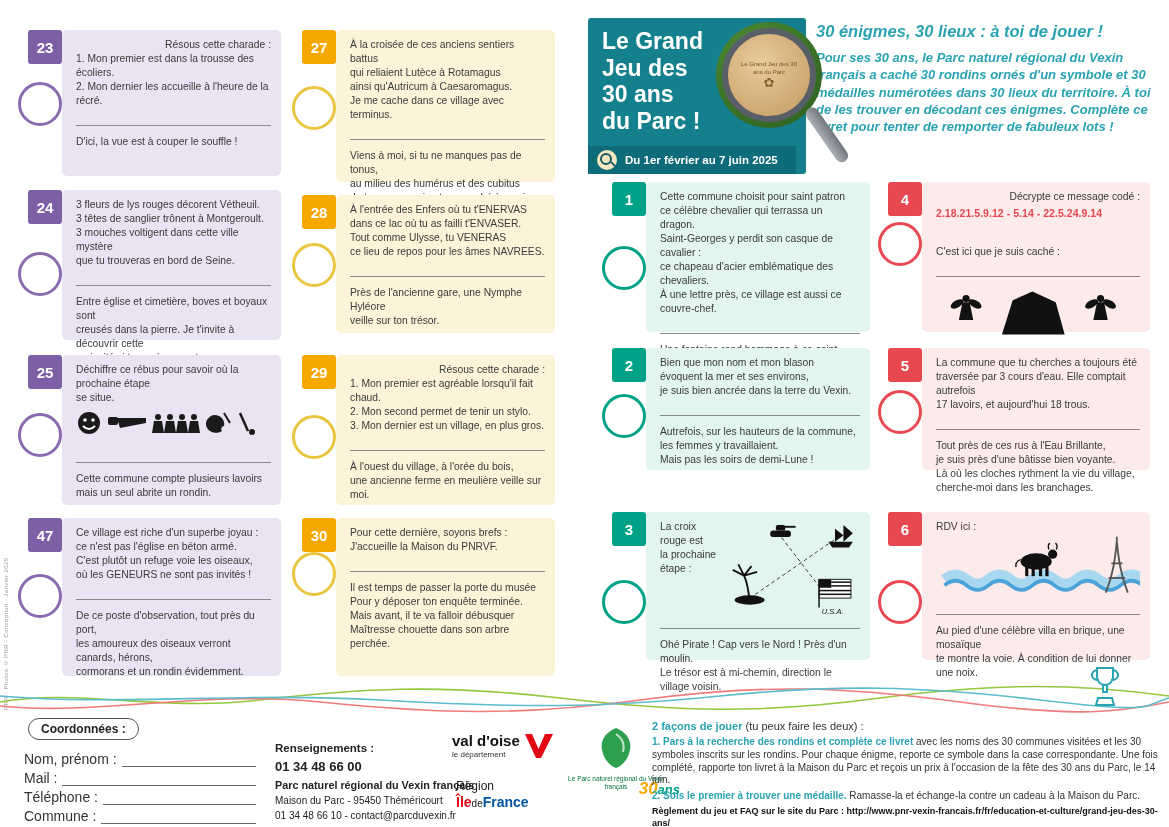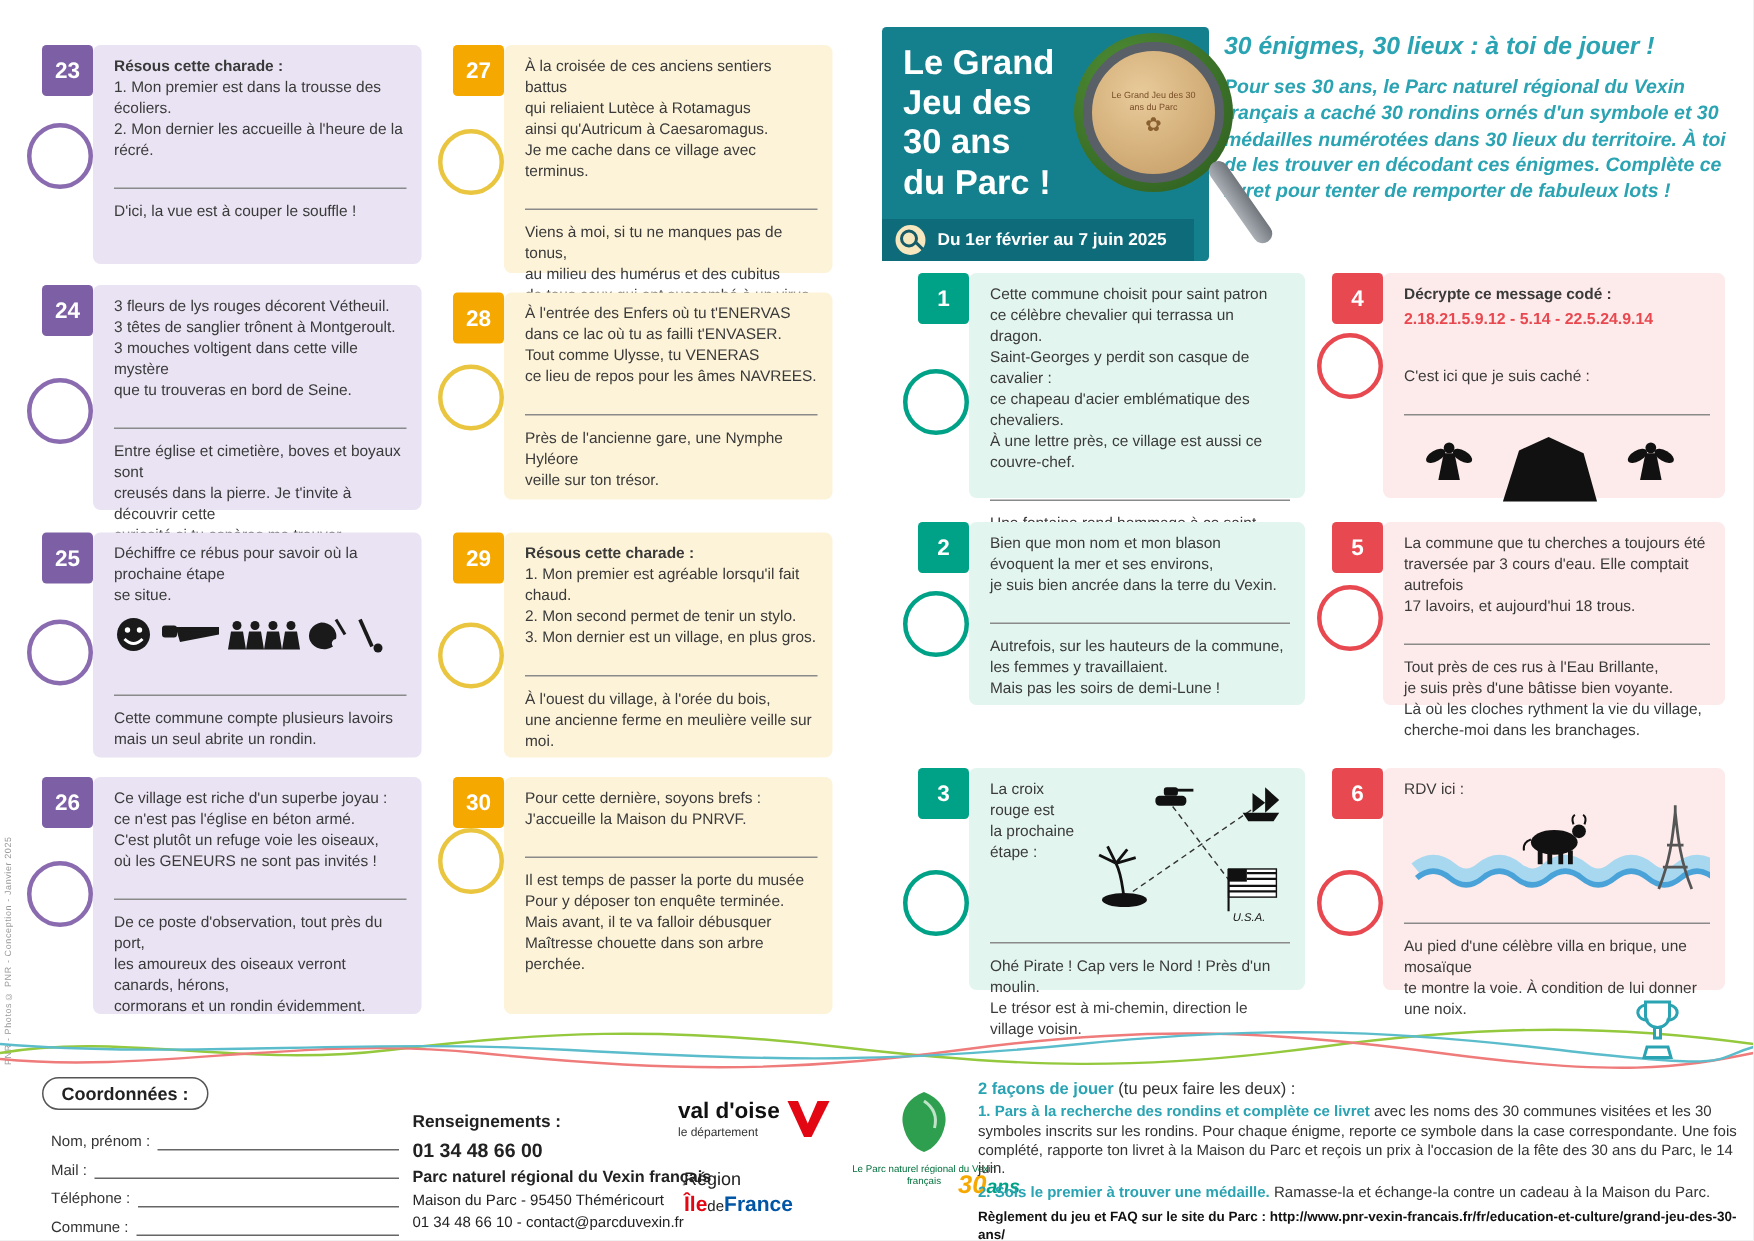--- a/index.html
+++ b/index.html
@@ -9,21 +9,21 @@
   .card{position:absolute;border-radius:5px;padding:8px 10px 8px 14px;box-sizing:border-box;}
   .badge{position:absolute;left:-34px;top:0;width:34px;height:34px;border-radius:3px;
          display:flex;align-items:center;justify-content:center;color:#fff;font-weight:bold;font-size:15px;}
   .circle{position:absolute;left:-44px;width:44px;height:44px;border-radius:50%;
           background:#fff;border:3px solid #999;box-sizing:border-box;}
   .purple{background:#eae3f3}.purple .badge{background:#7d5fa5}.purple .circle{border-color:#8a6bb0}
   .yellow{background:#fdf3d8}.yellow .badge{background:#f5a800}.yellow .circle{border-color:#eac53f}
   .greenc{background:#e2f5ee}.greenc .badge{background:#00a287}.greenc .circle{border-color:#00a287}
   .redc{background:#fdeaea}.redc .badge{background:#e8484f}.redc .circle{border-color:#e8484f}
   .txt{font-size:10.3px;line-height:1.36;white-space:pre-line;}
-  .lead{font-size:10.3px;font-weight:bold;line-height:1.36;}
+  .lead{font-size:10.3px;font-weight:normal;line-height:1.36;text-align:right;}
   .wline{border-bottom:1.2px solid #8a8a8a;height:8px;margin:9px 0 9px;}
   .code{font-size:10.6px;font-weight:bold;color:#e8484f;margin:3px 0 6px;}
   .maprow{display:flex;gap:4px;align-items:flex-start;}
   
   .hero{position:absolute;left:588px;top:18px;width:218px;height:156px;background:#15808d;
         border-radius:3px;padding:10px 14px;box-sizing:border-box;z-index:1;}
   .hero-title{margin:0;color:#fff;font-size:23px;line-height:1.16;font-weight:bold;white-space:pre-line;}
   .banner{position:absolute;left:588px;top:146px;width:208px;height:28px;background:#0d6b7a;
           display:flex;align-items:center;gap:8px;padding:0 9px;box-sizing:border-box;z-index:1;}
   .banner-text{color:#fff;font-weight:bold;font-size:11.5px;}
@@ -43,21 +43,21 @@
   .intro{position:absolute;left:816px;top:22px;width:342px;color:#2aa3b2;font-style:italic;font-weight:bold;}
   .intro-title{font-size:16.5px;margin:0 0 8px 0;}
   .intro-text{font-size:13px;line-height:1.33;margin:0;}
   
   .waves{position:absolute;left:0;top:672px;z-index:0;}
   .trophy{position:absolute;left:1088px;top:664px;z-index:1;}
   .credit{position:absolute;left:3px;top:540px;height:170px;font-size:6px;color:#999;
           writing-mode:vertical-rl;transform:rotate(180deg);letter-spacing:.4px;}
   .coord-title{position:absolute;left:28px;top:718px;border:1.5px solid #555;border-radius:12px;
                padding:3px 12px;font-weight:bold;font-size:12px;color:#222;}
-  .fields{position:absolute;left:34px;top:748px;width:232px;font-size:10px;color:#333;}
+  .fields{position:absolute;left:24px;top:748px;width:232px;font-size:14px;color:#333;}
   .frow{display:flex;align-items:flex-end;height:19px;}
   .fline{flex:1;border-bottom:1px solid #666;margin-left:5px;height:12px;}
   .rens{position:absolute;left:275px;top:740px;font-size:10px;line-height:1.5;color:#222;}
   .rens-title{font-weight:bold;font-size:11.5px;}
   .rens-phone{font-weight:bold;font-size:13px;}
   .rens-org{font-weight:bold;font-size:10.8px;}
   .valdoise{position:absolute;left:452px;top:733px;display:flex;align-items:flex-start;gap:4px;}
   .vd-name{font-weight:bold;font-size:15px;color:#111;line-height:1;}
   .vd-sub{font-size:8px;color:#333;margin-top:2px;}
   .region{position:absolute;left:456px;top:780px;line-height:1.15;}
@@ -140,21 +140,21 @@
             <circle cx="176" cy="23" r="3"></circle>
           </g>
       </g>
     </svg>
     <div class="wline"></div>
     <div class="txt">Cette commune compte plusieurs lavoirs
 mais un seul abrite un rondin.</div>
   </section>
 
   <section class="card purple" style="left:62px;top:518px;width:219px;height:158px;">
-    <div class="badge">26</div>
+    <div class="badge">47</div>
     <div class="circle" style="top:56px;"></div>
     <div class="txt">Ce village est riche d'un superbe joyau :
 ce n'est pas l'église en béton armé.
 C'est plutôt un refuge voie les oiseaux,
 où les GENEURS ne sont pas invités !</div>
     <div class="wline"></div>
     <div class="txt">De ce poste d'observation, tout près du port,
 les amoureux des oiseaux verront canards, hérons,
 cormorans et un rondin évidemment.</div>
   </section>

